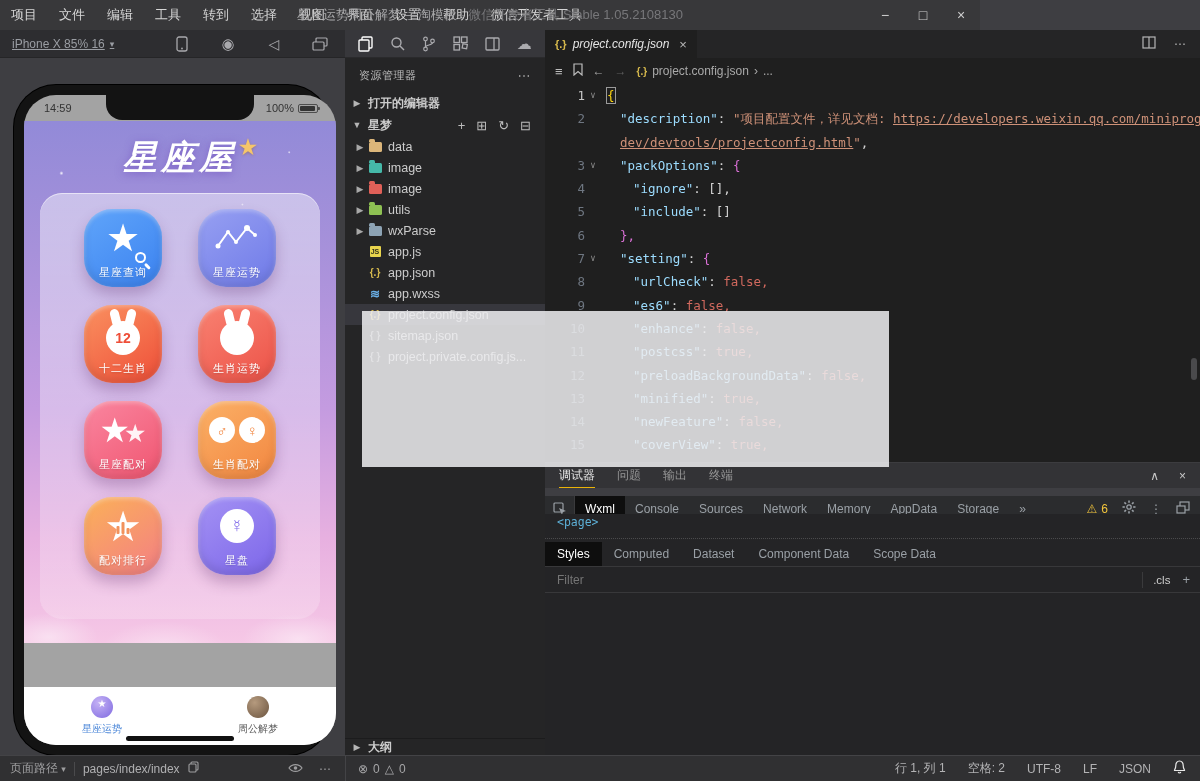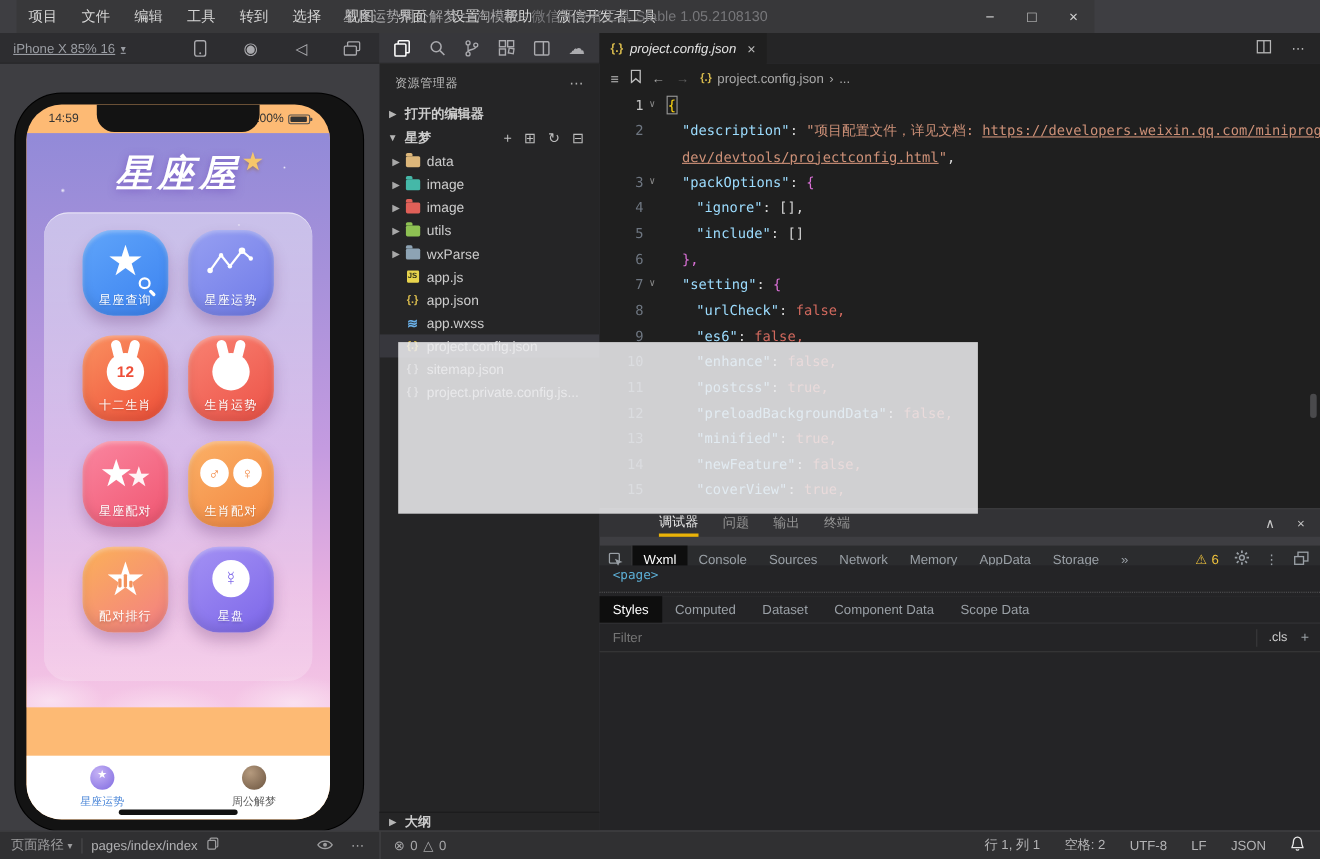--- a/index.html
+++ b/index.html
@@ -1,21 +1,21 @@
 <!DOCTYPE html>
 <html><head>
 <meta charset="utf-8">
 <style>
   html,body{margin:0;padding:0;background:#222;}
   *{box-sizing:border-box;}
   body{font-family:"Liberation Sans", sans-serif; font-size:12px; -webkit-font-smoothing:antialiased;}
   #app{position:relative;width:1200px;height:781px;background:#3e3e42;overflow:hidden;}
 
   
-  .titlebar{position:absolute;left:15px;top:0;width:980px;height:30px;background:#38383a;display:flex;align-items:center;color:#d6d6d6;}
+  .titlebar{position:absolute;left:0;top:0;width:980px;height:30px;background:#38383a;display:flex;align-items:center;color:#d6d6d6;}
   .menus{display:flex;align-items:center;height:100%;}
   .menu-item{padding:0 11px;font-size:13px;line-height:30px;cursor:default;}
   .win-title{position:absolute;left:50%;transform:translateX(-50%);white-space:nowrap;font-size:13px;}
   .win-title .t-main{color:#a9a9ab;}
   .win-title .t-sub{color:#77777a;}
   .win-controls{position:absolute;right:0;top:0;height:30px;display:flex;}
   .win-btn{width:38px;height:30px;display:flex;align-items:center;justify-content:center;color:#cfcfcf;font-size:14px;}
 
   
   .toolbar-sim{position:absolute;left:0;top:30px;width:345px;height:28px;background:#2d2d30;display:flex;align-items:center;border-bottom:1px solid #252527;}
@@ -27,21 +27,21 @@
   .tabstrip{position:absolute;left:545px;top:30px;width:655px;height:28px;background:#252526;display:flex;align-items:stretch;}
   .etab{display:flex;align-items:center;gap:6px;background:#1f1f1f;padding:0 10px;max-width:190px;}
   .etab .brace{color:#d7ba4d;font-weight:bold;font-size:11px;}
   .etab .tname{color:#e4e4e4;font-style:italic;font-size:12px;}
   .etab .tclose{color:#b9b9b9;font-size:13px;margin-left:4px;}
   .tabstrip-right{margin-left:auto;display:flex;align-items:center;gap:18px;padding-right:14px;color:#b6b6b6;}
 
   
   .sim-area{position:absolute;left:0;top:58px;width:345px;height:697px;background:#3e3e42;}
   .phone{position:absolute;left:14px;top:27px;width:316px;height:670px;background:#131313;border-radius:42px;padding:10px;box-shadow:0 0 0 1px #000;}
-  .screen{position:relative;width:276px;height:650px;background:#fdba74;border-radius:32px;overflow:hidden;}
+  .screen{position:relative;width:312px;height:650px;background:#a3a3a3;border-radius:32px;overflow:hidden;}
   .notch{position:absolute;top:0;left:50%;transform:translateX(-50%);width:148px;height:25px;background:#131313;border-radius:0 0 16px 16px;z-index:5;}
   .p-status{position:relative;height:26px;display:flex;align-items:center;justify-content:space-between;padding:0 18px 0 20px;font-size:11px;color:#333;}
   .battery-wrap{display:flex;align-items:center;gap:4px;}
   .batt{position:relative;width:20px;height:9px;border:1px solid #4d4d4d;border-radius:2px;}
   .batt::before{content:"";position:absolute;left:1px;top:1px;bottom:1px;width:15px;background:#333;border-radius:1px;}
   .batt::after{content:"";position:absolute;right:-3px;top:2px;width:2px;height:3px;background:#4d4d4d;border-radius:0 1px 1px 0;}
   .p-nav{position:relative;height:44px;display:flex;align-items:center;justify-content:center;background:#fff;}
   .p-nav-title{font-size:13px;color:#2e2e2e;}
   .capsule{position:absolute;right:10px;top:8px;width:80px;height:29px;border:1px solid #ececec;border-radius:15px;background:#fff;display:flex;align-items:center;box-shadow:0 1px 2px rgba(0,0,0,.05);}
   .cap-dots{flex:1;text-align:center;color:#222;font-size:10px;letter-spacing:2px;}
@@ -126,21 +126,21 @@
   .tok-str{color:#ce9178;}
   .tok-url{color:#ce9178;text-decoration:underline;}
   .tok-pun{color:#d4d4d4;}
   .tok-bool{color:#d1695e;}
   .cursor-box{outline:1px solid #9a9a9a;}
   .ed-scroll{position:absolute;right:3px;top:300px;width:6px;height:22px;background:#4a4a4c;border-radius:3px;}
 
   
   .dbg-head{position:absolute;left:545px;top:462px;width:655px;height:26px;background:#333336;border-top:1px solid #3c3c3f;display:flex;align-items:center;padding:0 14px;gap:22px;}
   .dbg-tab{color:#969696;font-size:12px;height:100%;display:flex;align-items:center;}
-  .dbg-tab.active{color:#e7e7e7;border-bottom:3px solid #eab308;margin-left:40px;}
+  .dbg-tab.active{color:#e7e7e7;border-bottom:1px solid #eab308;}
   .dbg-right{margin-left:auto;display:flex;gap:20px;color:#c9c9c9;font-size:12px;}
   .dt-toolbar{position:absolute;left:545px;top:496px;width:655px;height:26px;background:#2b2c2e;border-bottom:1px solid #3a3a3c;display:flex;align-items:center;color:#9aa0a6;}
   .insp{width:30px;height:100%;display:flex;align-items:center;justify-content:center;border-right:1px solid #3a3a3c;}
   .dt-tab{padding:0 10px;height:100%;display:flex;align-items:center;font-size:12px;}
   .dt-tab.active{background:#0e0e0e;color:#ffffff;}
   .dt-right{margin-left:auto;display:flex;align-items:center;gap:14px;padding-right:10px;}
   .warn-badge{color:#f3c53c;display:flex;gap:4px;align-items:center;}
   .dt-elements{position:absolute;left:545px;top:514px;width:655px;height:24px;background:#242426;color:#5db0d7;font-family:"DejaVu Sans Mono", monospace;font-size:11.5px;padding:1px 0 0 12px;}
   .dt-split{position:absolute;left:545px;top:538px;width:655px;height:4px;background:#242426;border-top:1px dotted #4a4a4c;}
   .dt-styletabs{position:absolute;left:545px;top:542px;width:769px;height:25px;background:#242426;border-bottom:1px solid #38383a;display:flex;align-items:center;color:#9aa0a6;}

